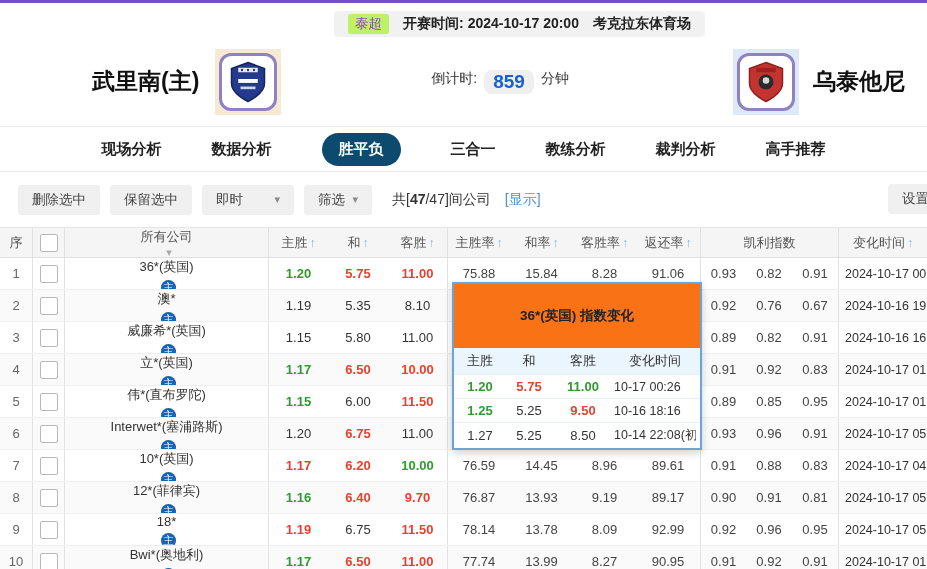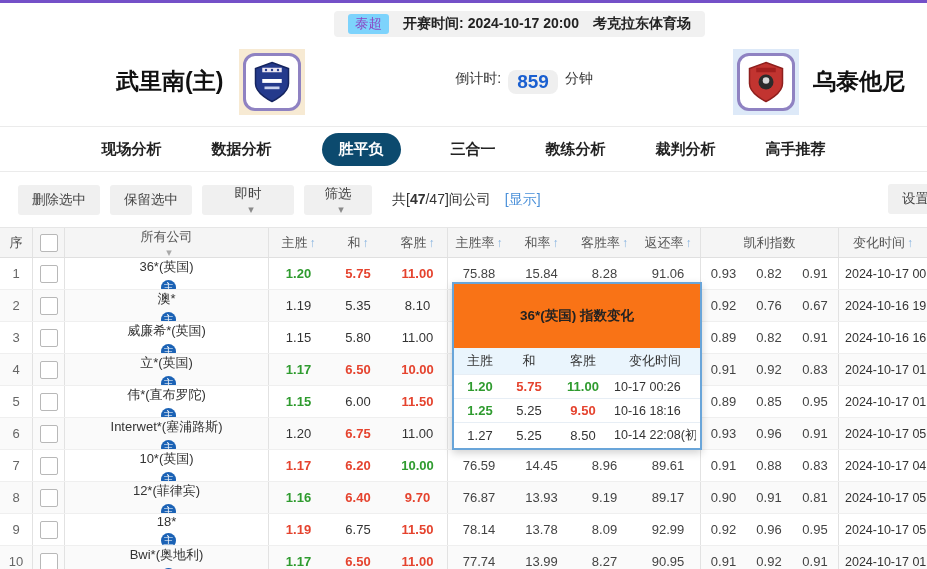--- a/index.html
+++ b/index.html
@@ -3,44 +3,44 @@
 <meta charset="utf-8">
 <style>
   html,body{margin:0;padding:0;background:#fff;}
   .page{position:relative;width:927px;height:569px;overflow:hidden;background:#fff;
         font-family:"Liberation Sans","DejaVu Sans",sans-serif;color:#333;cursor:default;}
   .topline{height:3px;background:#7450c8;}
   
   .infobar-wrap{display:flex;justify-content:center;padding-top:8px;height:26px;}
   .infobar{position:relative;left:56px;display:flex;align-items:center;gap:14px;
            background:#f1f1f1;border-radius:4px;padding:3px 14px;font-size:14px;}
-  .league-chip{background:#7dd3fc;color:#8b46c3;padding:1px 7px;border-radius:3px;font-size:13.5px;}
+  .league-chip{background:#bef264;color:#8b46c3;padding:1px 7px;border-radius:3px;font-size:13.5px;}
   .kickoff{font-weight:700;color:#222;}
   .venue{font-weight:700;color:#222;}
   
   .teams{display:flex;align-items:center;height:89px;border-bottom:1px solid #ebebeb;}
   .team-name{font-size:23px;font-weight:700;color:#111;}
-  .home-name{margin-left:116px;}
+  .home-name{margin-left:92px;}
   .away-name{margin:0 22px 0 14px;}
   .logo{width:66px;height:66px;display:flex;align-items:center;justify-content:center;}
   .logo.home{background:#f7ead3;margin-left:16px;}
   .logo.away{background:#dde9f8;margin-left:auto;}
   .logo-inner{width:52px;height:52px;background:#fff;border:3px solid #8f82c2;border-radius:12px;
               display:flex;align-items:center;justify-content:center;}
   .countdown{margin-left:150px;display:flex;align-items:flex-start;gap:7px;font-size:14px;color:#333;}
   .count-chip{background:#efefef;border-radius:8px;padding:1px 9px;font-size:19px;font-weight:700;color:#1a5fd0;}
   
   .tabs{display:flex;justify-content:center;align-items:center;gap:50px;height:44px;border-bottom:1px solid #ebebeb;}
   .tab{font-size:15px;font-weight:600;color:#222;cursor:pointer;}
   .tab.active{background:#0c4a6e;color:#fff;border-radius:18px;padding:7px 17px;}
   
   .toolbar{display:flex;align-items:center;height:55px;padding:0 18px;gap:10px;position:relative;}
   .tbtn{background:#f0f0f0;border:none;border-radius:3px;height:30px;padding:0 14px;
         font-size:13.5px;color:#444;font-family:inherit;cursor:pointer;}
-  .dd{display:flex;align-items:center;justify-content:space-between;width:92px;box-sizing:border-box;flex-direction:column;}
+  .dd{display:flex;align-items:center;justify-content:space-between;width:92px;box-sizing:border-box;}
   .dd2{width:68px;box-sizing:border-box;}
   .caret{color:#8a8a8a;font-size:11px;margin-left:6px;}
   .count-text{margin-left:10px;font-size:14px;color:#333;}
   .count-text b{font-weight:700;}
   .show-link{color:#4a90d9;font-size:14px;margin-left:4px;cursor:pointer;}
   .settings{position:absolute;right:-16px;top:12px;}
   
   .thead,.tr{display:grid;grid-template-columns:32px 32px 204px 60px 60px 59px 63px 63px 63px 64px 46px 46px 46px 89px;}
   .thead{height:29px;background:#f5f5f5;border-top:1px solid #e6e6e6;border-bottom:1px solid #e0e0e0;
          font-size:13px;color:#555;}

